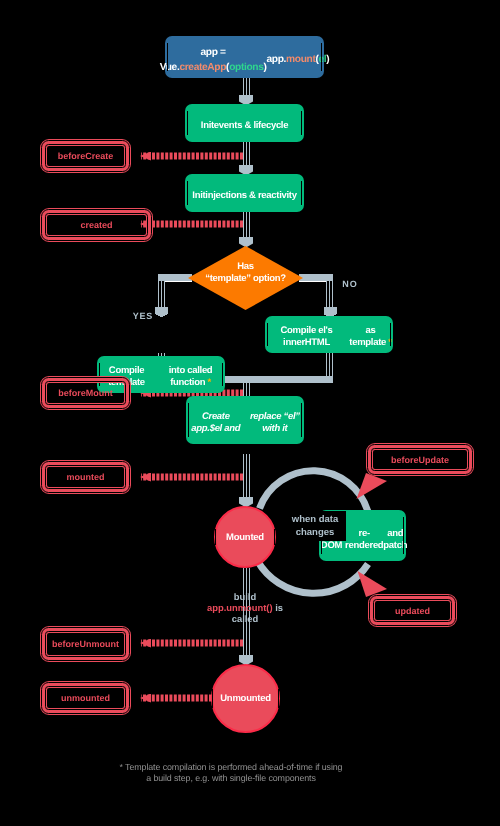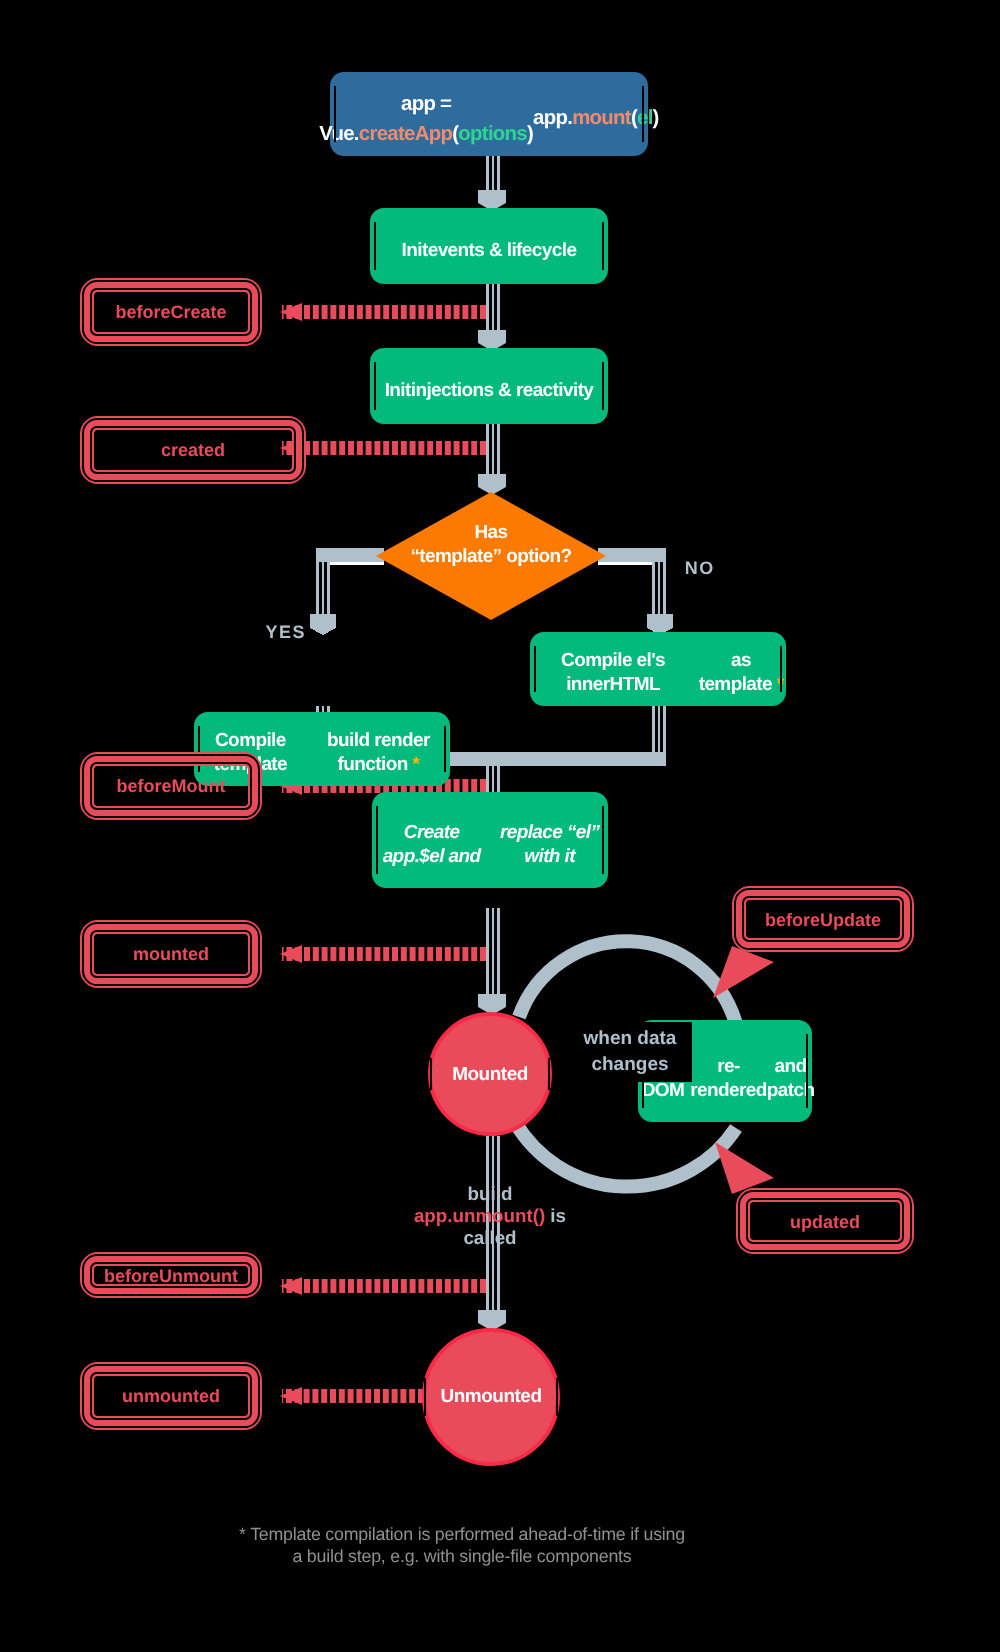--- a/index.html
+++ b/index.html
@@ -141,21 +141,21 @@
     <div>events &amp; lifecycle</div>
   </div>
 
   <div class="box green" style="left:185px;top:174px;width:119px;height:38px; ">
     <div>Init</div>
     <div>injections &amp; reactivity</div>
   </div>
 
   <div class="box green" style="left:97px;top:316px;width:128px;height:37px;margin-top:40px; ">
     <div>Compile template</div>
-    <div><span>build render function </span><span class="ast">*</span></div>
+    <div><span>into called function </span><span class="ast">*</span></div>
   </div>
 
   <div class="box green" style="left:265px;top:316px;width:128px;height:37px; ">
     <div>Compile el's innerHTML</div>
     <div><span>as template </span><span class="ast">*</span></div>
   </div>
 
   <div class="box green" style="left:186px;top:396px;width:118px;height:48px;font-style:italic; ">
     <div>Create app.$el and</div>
     <div>replace “el” with it</div>
@@ -192,27 +192,27 @@
   </div>
   <div class="hook" style="left:40px;top:208px;width:113px;height:34px;">
     <span>created</span>
   </div>
   <div class="hook" style="left:40px;top:376px;width:91px;height:34px;">
     <span>beforeMount</span>
   </div>
   <div class="hook" style="left:40px;top:460px;width:91px;height:34px;">
     <span>mounted</span>
   </div>
-  <div class="hook" style="left:366px;top:443px;width:91px;height:33px;">
+  <div class="hook" style="left:366px;top:443px;width:108px;height:33px;">
     <span>beforeUpdate</span>
   </div>
   <div class="hook" style="left:368px;top:594px;width:89px;height:33px;">
     <span>updated</span>
   </div>
-  <div class="hook" style="left:40px;top:626px;width:91px;height:23px;text-align:center;">
+  <div class="hook" style="left:40px;top:626px;width:91px;height:36px;text-align:center;">
     <span>beforeUnmount</span>
   </div>
   <div class="hook" style="left:40px;top:681px;width:91px;height:34px;">
     <span>unmounted</span>
   </div>
 
   <div class="elbl" style="left:131px;top:279px;width:23px;font-size:9px;letter-spacing:0.8px;text-indent:0.8px;margin-top:32px;">
     <span>YES</span>
   </div>
   <div class="elbl" style="left:341px;top:279px;width:17px;font-size:9px;letter-spacing:0.8px;text-indent:0.8px;">

